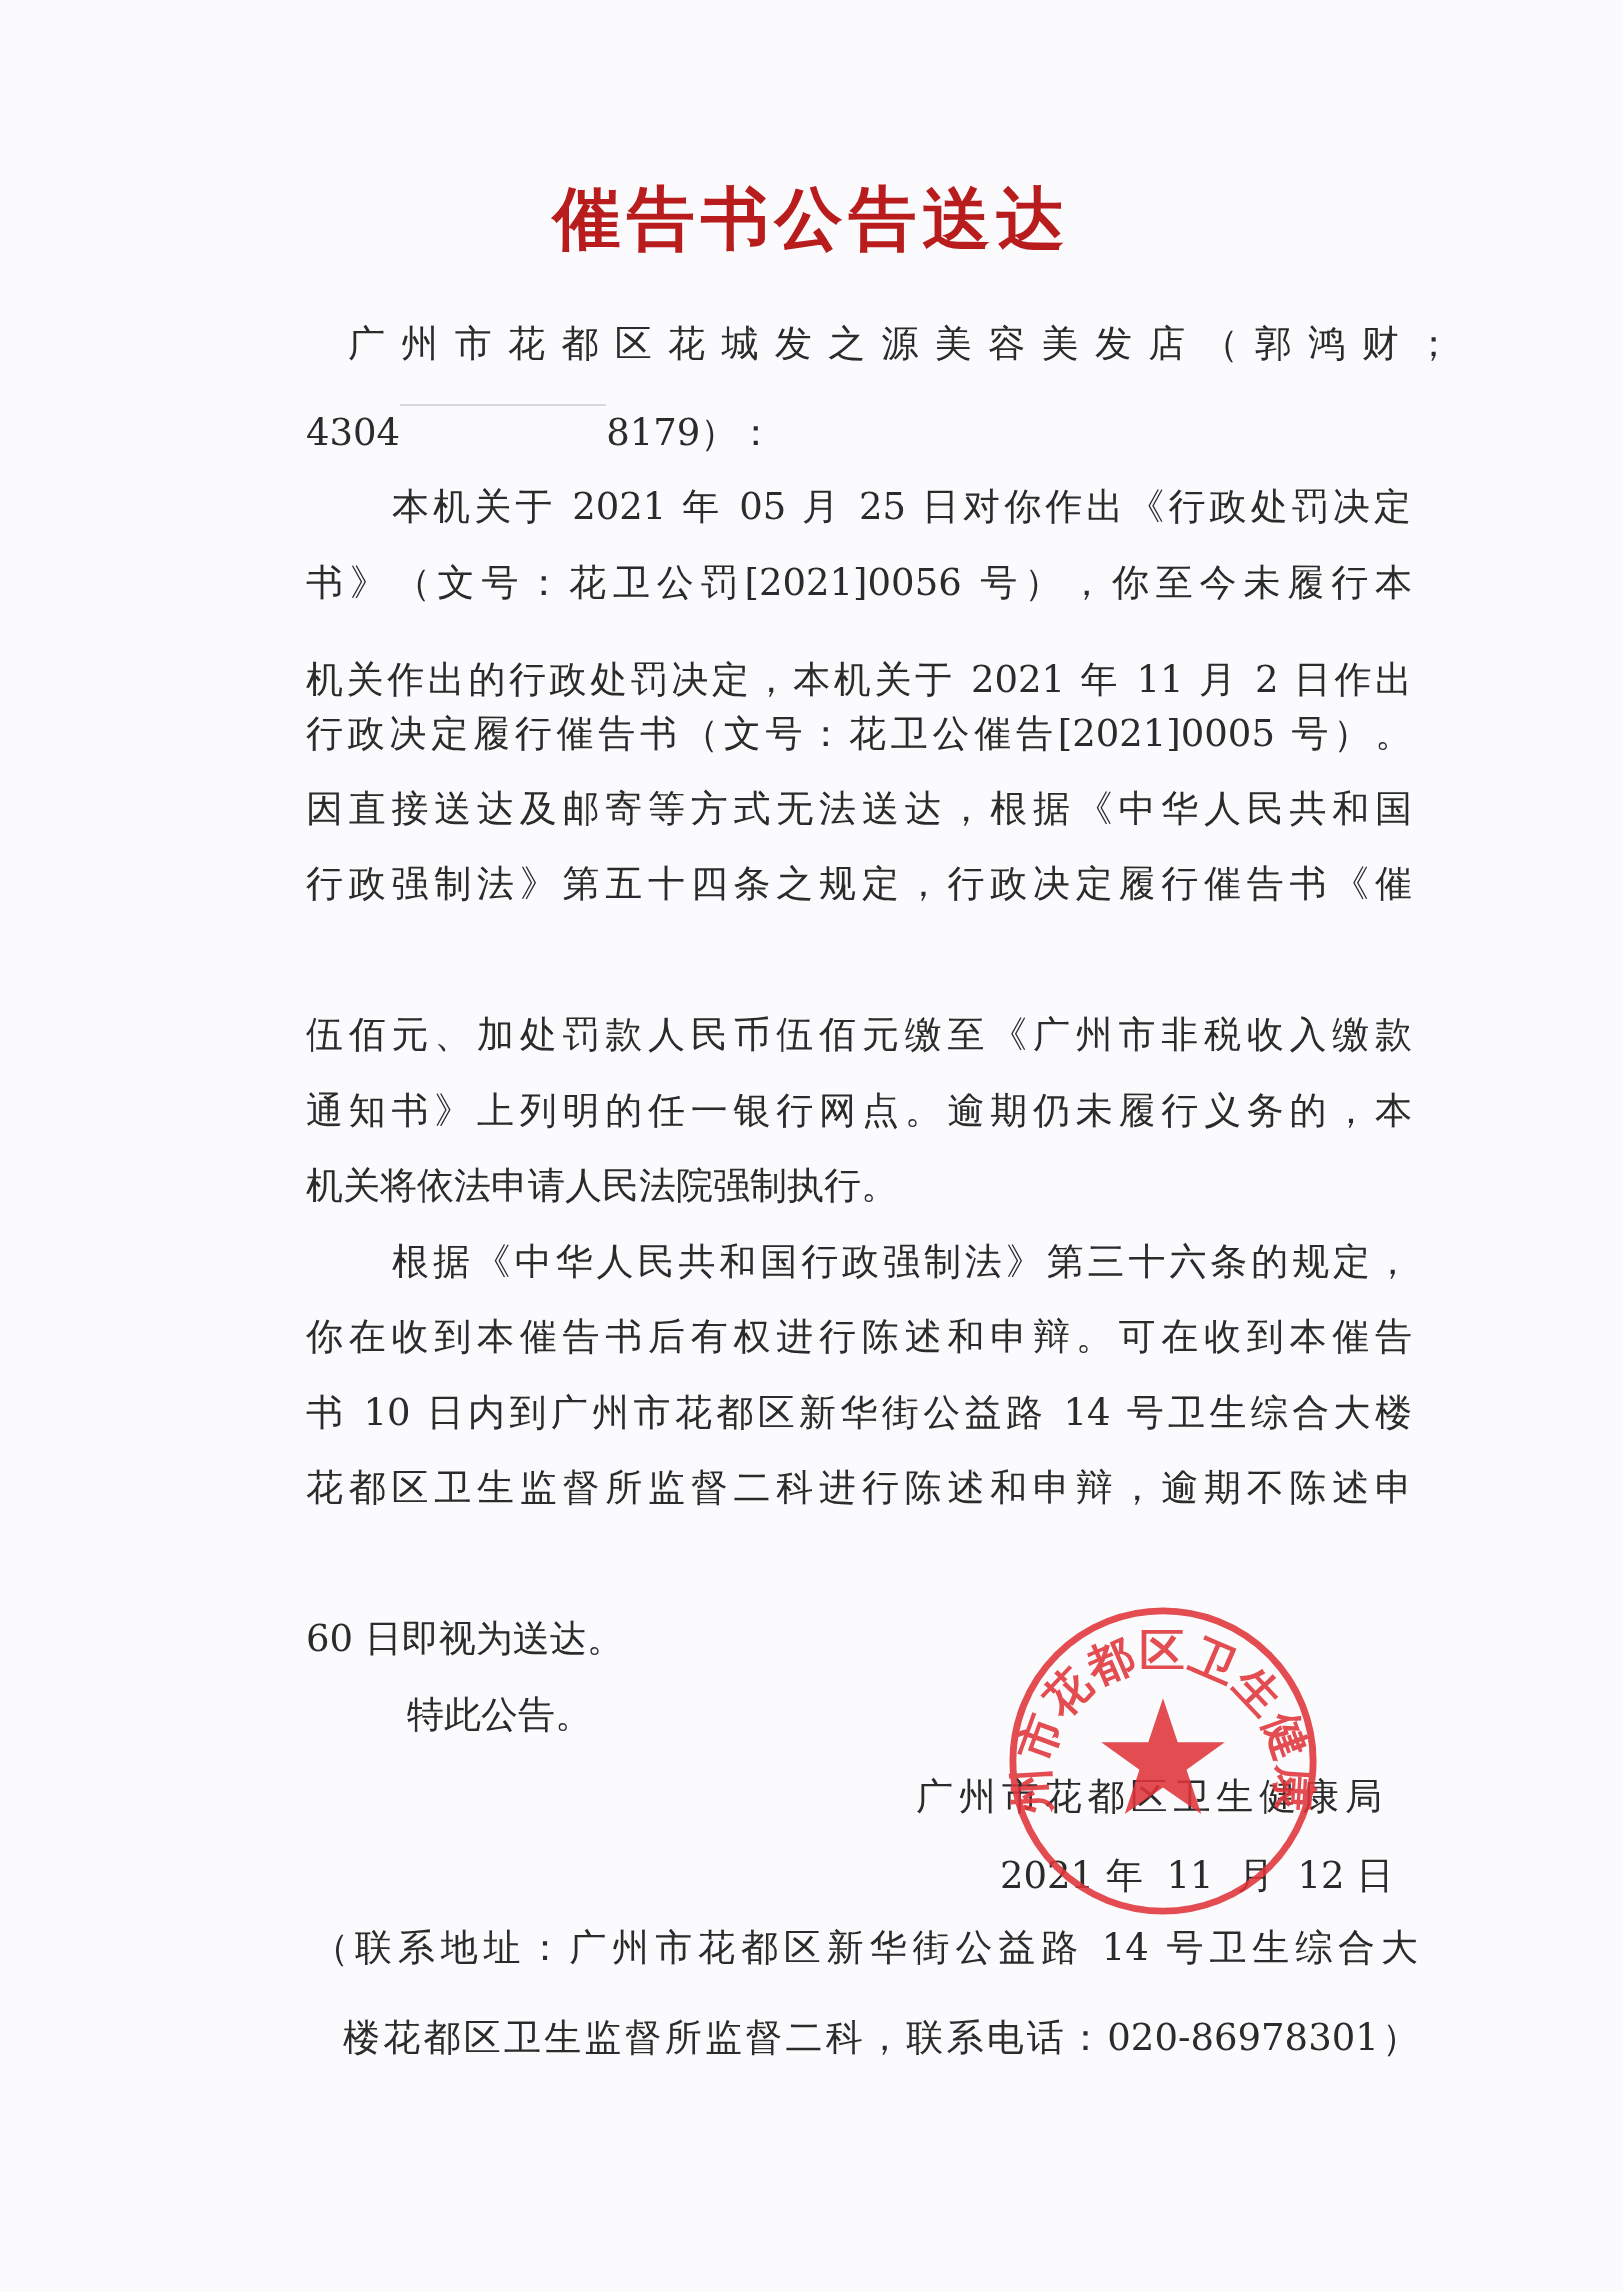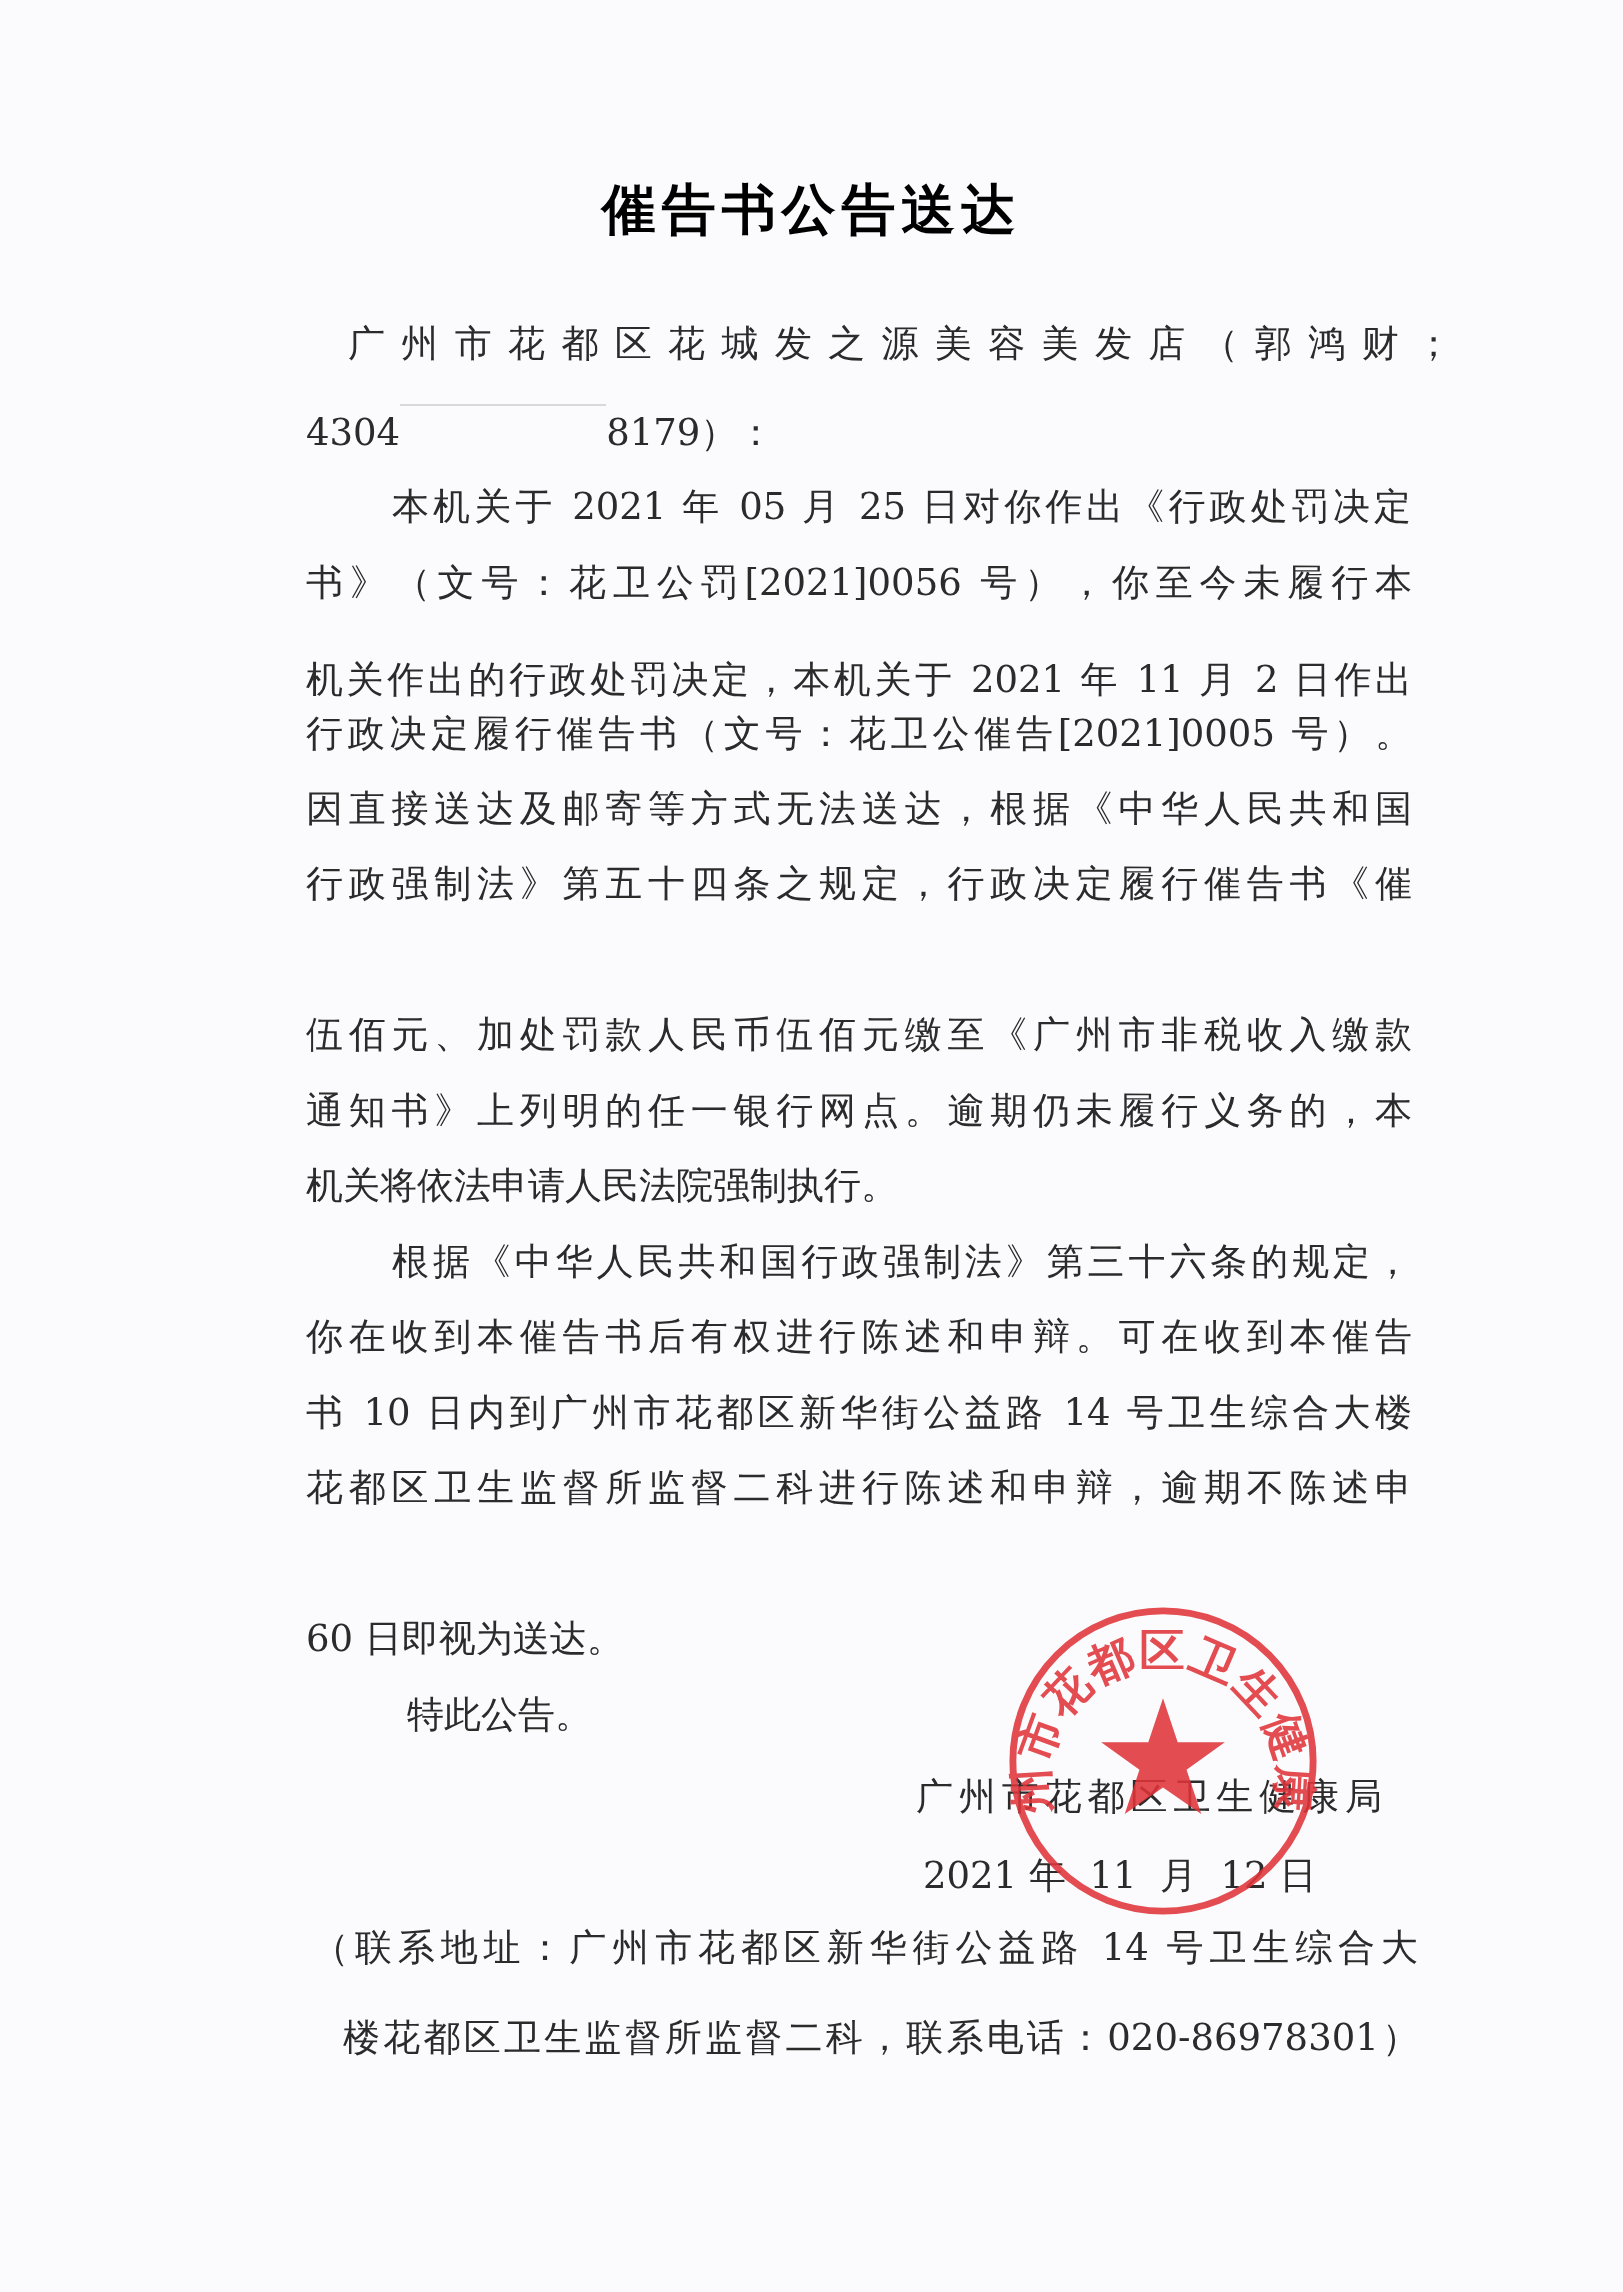--- a/index.html
+++ b/index.html
@@ -8,22 +8,22 @@
     background: #fbfbfd;
     position: relative; overflow: hidden;
     font-family: "DejaVu Serif", "Liberation Serif", serif;
     color: #2a2a2a;
   }
   .page { position: absolute; inset: 0; }
   .title {
     position: absolute; left: 0; right: 0; top: 174px;
     text-align: center;
     font-family: "DejaVu Sans", "Liberation Sans", sans-serif;
-    font-size: 54px; font-weight: bold; letter-spacing: 5.9px;
-    color: #000000;
+    font-size: 68px; font-weight: bold; letter-spacing: 5.9px;
+    color: #b91c1c;
   }
   .line {
     position: absolute; left: 306px;
     font-size: 37px; line-height: 1; white-space: nowrap;
     color: #2b2b2b;
   }
   .line.justify { width: 1106px; text-align-last: justify; text-align: justify; }
   .indent { left: 392px; }
   .redact {
     display: inline-block; width: 206px; height: 45px;
@@ -61,21 +61,21 @@
 
   <div class="line indent" style="top:1243px; width:1019px; text-align-last:justify;">根据《中华人民共和国行政强制法》第三十六条的规定，</div>
   <div class="line justify" style="top:1318px;">你在收到本催告书后有权进行陈述和申辩。可在收到本催告</div>
   <div class="line justify" style="top:1394px;">书 10 日内到广州市花都区新华街公益路 14 号卫生综合大楼</div>
   <div class="line justify" style="top:1469px;">花都区卫生监督所监督二科进行陈述和申辩，逾期不陈述申</div>
   <div class="line" style="top:1620px;">60 日即视为送达。</div>
 
   <div class="line" style="top:1696px; left:407px;">特此公告。</div>
 
   <div class="sig" style="left:916px; top:1772px; letter-spacing:5.9px;">广州市花都区卫生健康局</div>
-  <div class="sig" style="left:923px; top:1851px; white-space:pre;">2021 年  11  月  12 日</div>
+  <div class="sig" style="left:1000px; top:1851px; white-space:pre;">2021 年  11  月  12 日</div>
 
   <div class="line" style="top:1929px; left:312px; width:1106px; text-align-last:justify;">（联系地址：广州市花都区新华街公益路 14 号卫生综合大</div>
   <div class="line" style="top:2019px; left:343px; width:1076px; text-align-last:justify;">楼花都区卫生监督所监督二科，联系电话：020-86978301）</div>
 
   <svg class="stamp" viewBox="0 0 318 318">
     <defs>
       <path id="sealArc" d="M 52 230 A 118 118 0 1 1 266 230"></path>
     </defs>
     <circle cx="159" cy="159" r="153" fill="none" stroke="#e0343a" stroke-width="7"></circle>
     <text font-size="46" fill="#e0343a" font-family="DejaVu Sans, sans-serif" font-weight="bold" letter-spacing="2">

